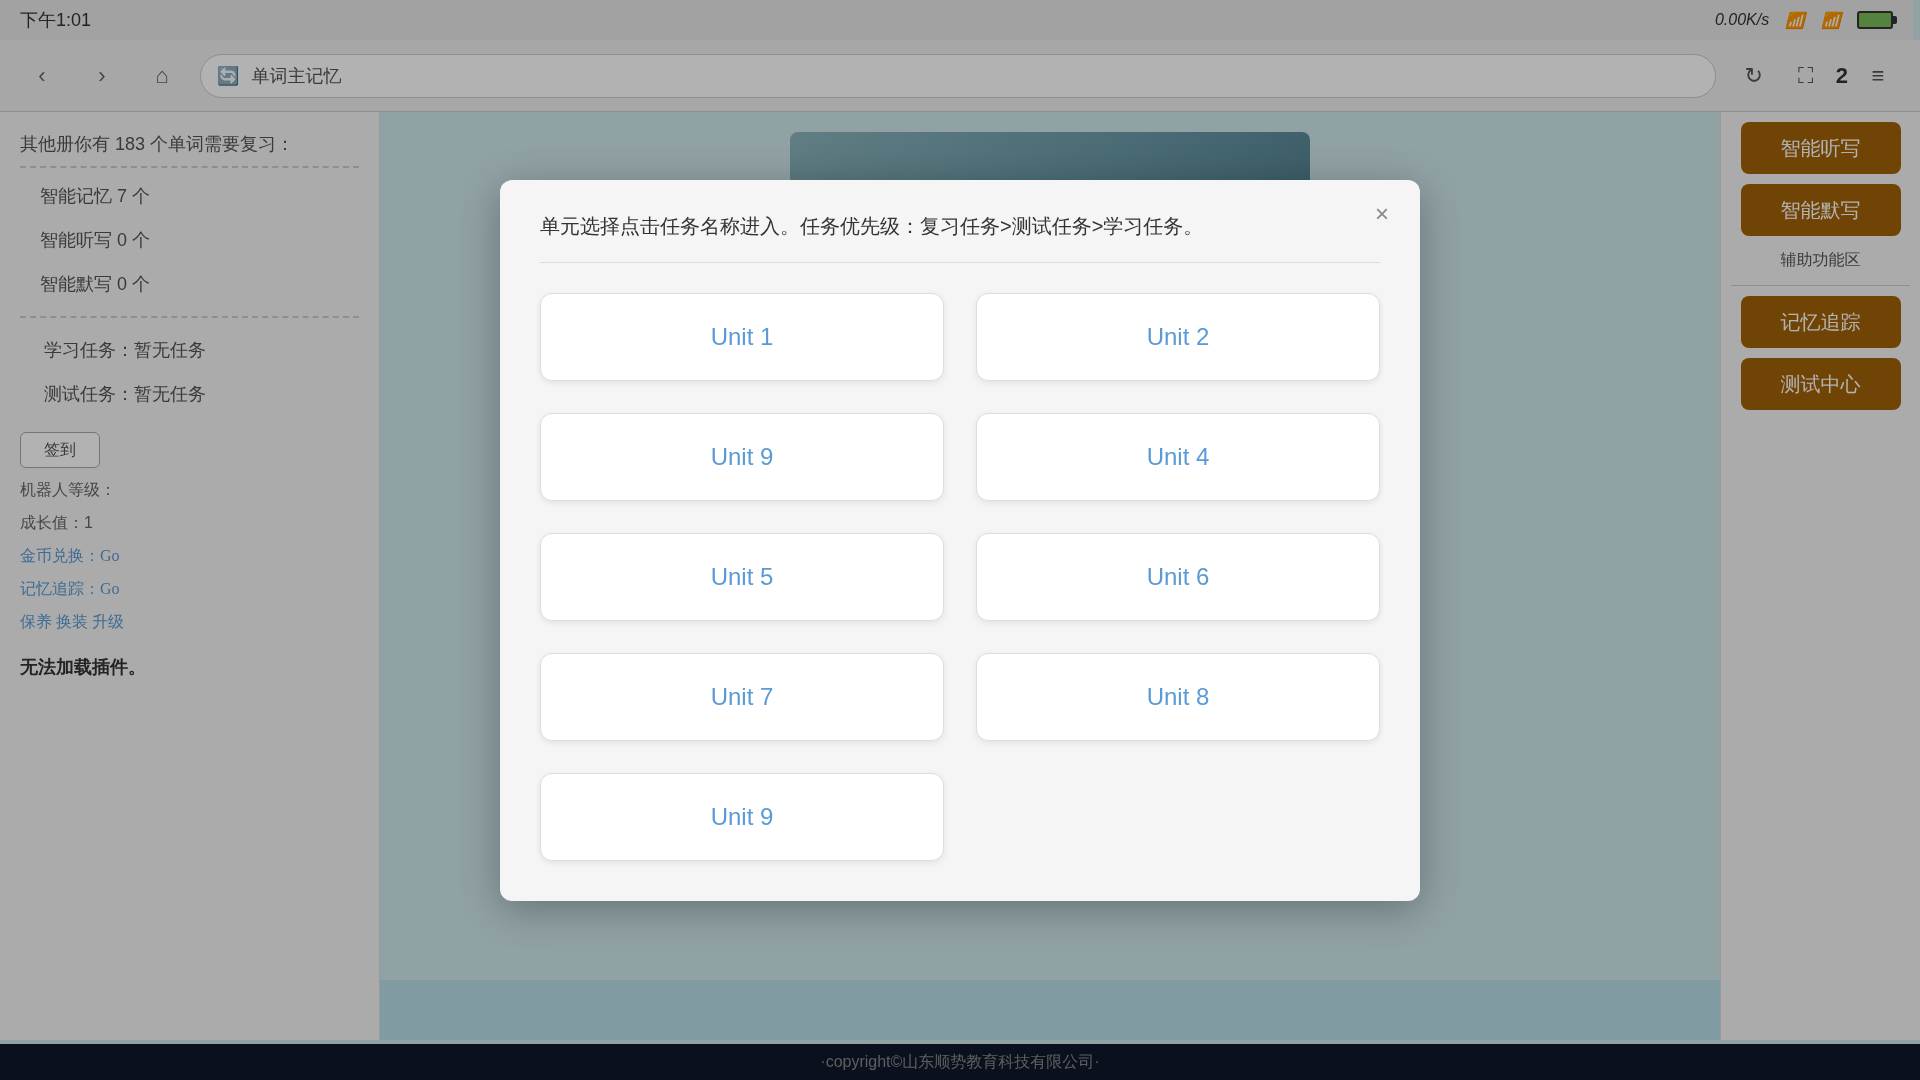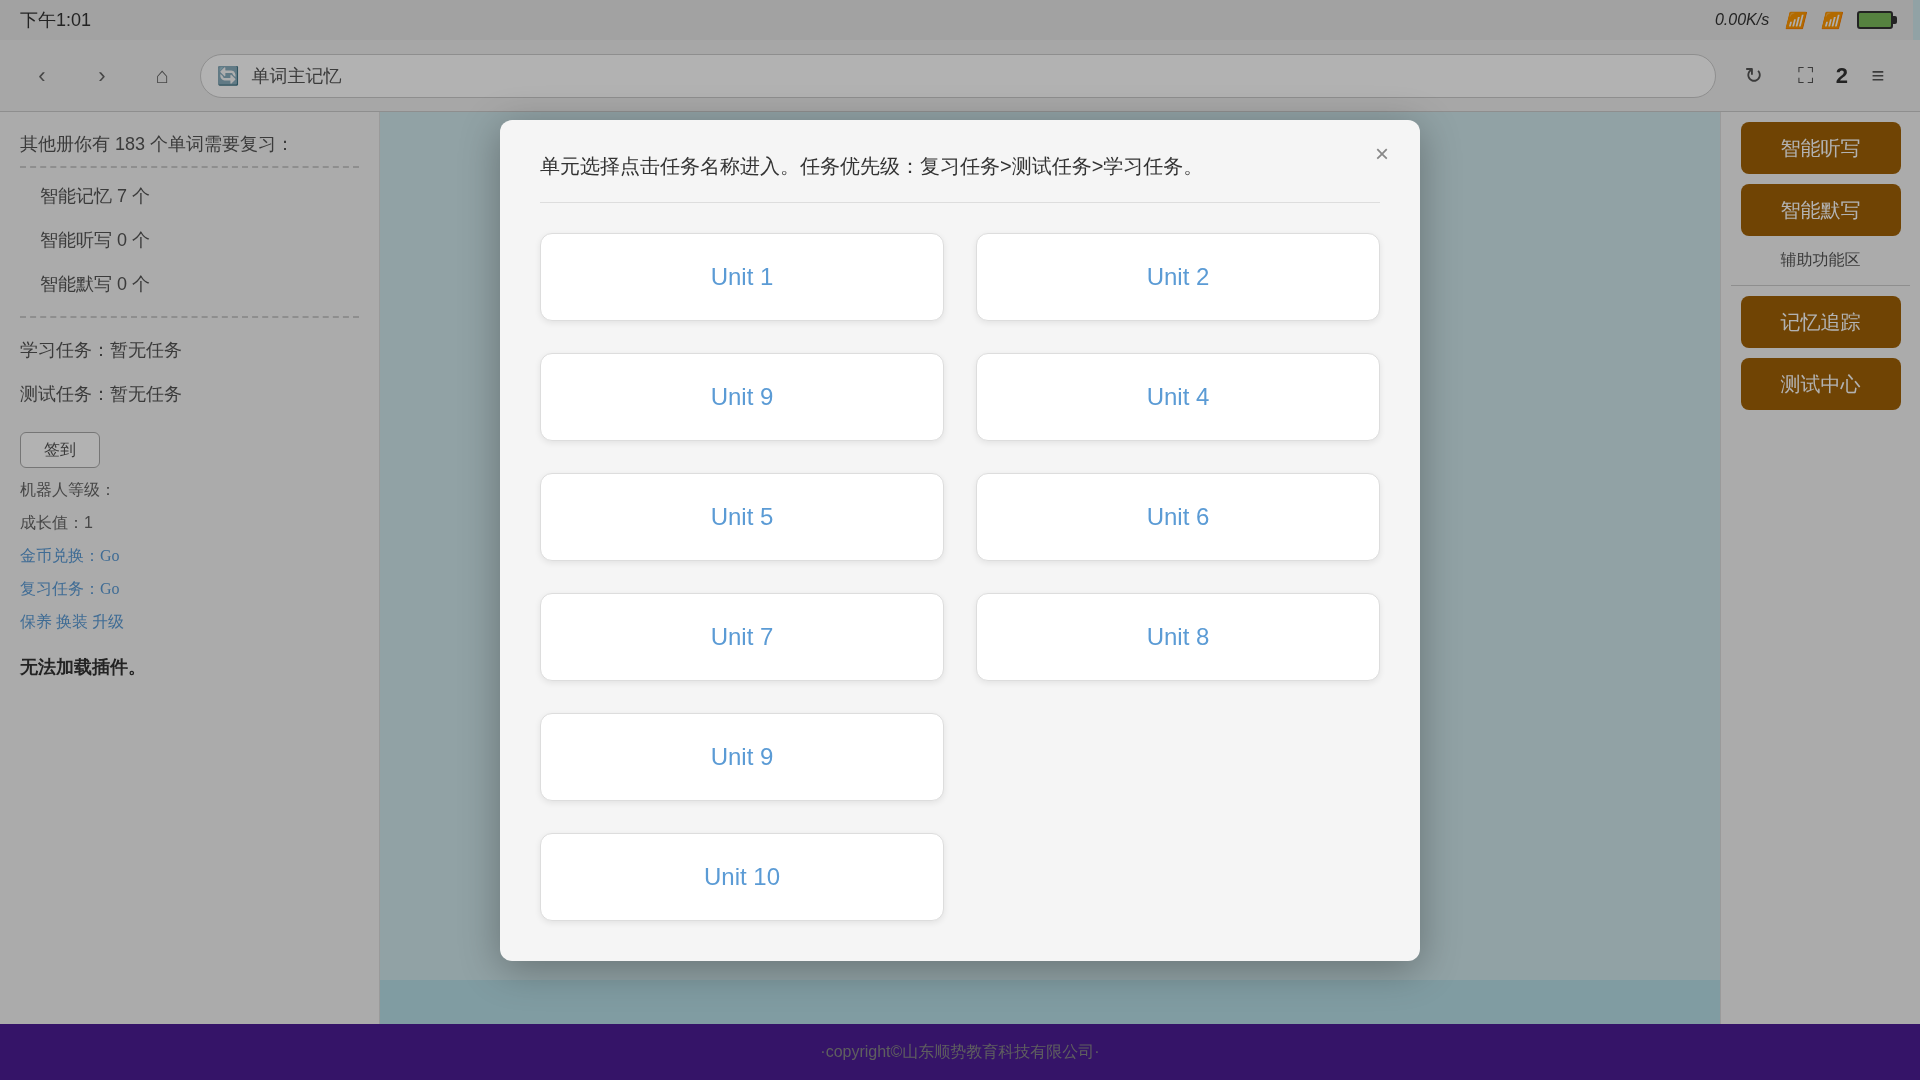--- a/index.html
+++ b/index.html
@@ -126,20 +126,21 @@
     }
     .divider-dash {
       border: none;
       border-top: 2px dashed #ccc;
       margin: 4px 0;
     }
     .task-item {
       font-size: 18px;
       color: #555;
       padding: 4px 0;
+      margin-left: 24px;
     }
     .checkin-btn {
       width: 80px;
       height: 36px;
       background: #fff;
       border: 1px solid #aaa;
       border-radius: 6px;
       font-size: 16px;
       color: #555;
       cursor: pointer;
@@ -214,22 +215,22 @@
     .right-divider {
       width: 100%;
       border: none;
       border-top: 1px solid #ccc;
     }
 
     
     .footer {
       position: absolute;
       bottom: 0; left: 0; right: 0;
-      height: 56px;
-      background: #4c1d95;
+      height: 36px;
+      background: #0f172a;
       display: flex;
       align-items: center;
       justify-content: center;
       font-size: 16px;
       color: #888;
     }
 
     
     .modal-overlay {
       position: absolute;
@@ -328,21 +329,21 @@
     <div class="stat-item">智能记忆 7 个</div>
     <div class="stat-item">智能听写 0 个</div>
     <div class="stat-item">智能默写 0 个</div>
     <hr class="divider-dash">
     <div class="task-item">学习任务：暂无任务</div>
     <div class="task-item">测试任务：暂无任务</div>
     <button class="checkin-btn">签到</button>
     <div class="robot-info">机器人等级：</div>
     <div class="growth-info">成长值：1</div>
     <div class="coin-info">金币兑换：Go</div>
-    <div class="coin-info">复习任务：Go</div>
+    <div class="coin-info">记忆追踪：Go</div>
     <div class="coin-info">保养 换装 升级</div>
     <div class="no-plugin">无法加载插件。</div>
   </div>
 
   <div class="center-content">
     <div class="center-top-image">
       🐾
     </div>
     <div class="highlighted-row"></div>
   </div>
@@ -369,16 +370,15 @@
 
     <button class="unit-btn">Unit 1</button>
         <button class="unit-btn">Unit 2</button>
         <button class="unit-btn">Unit 9</button>
         <button class="unit-btn">Unit 4</button>
         <button class="unit-btn">Unit 5</button>
         <button class="unit-btn">Unit 6</button>
         <button class="unit-btn">Unit 7</button>
         <button class="unit-btn">Unit 8</button>
         <button class="unit-btn">Unit 9</button>
-        <button class="unit-btn unit-btn-single">Unit 10</button>
       </div>
   </div>
 </div>
 
 </body></html>

